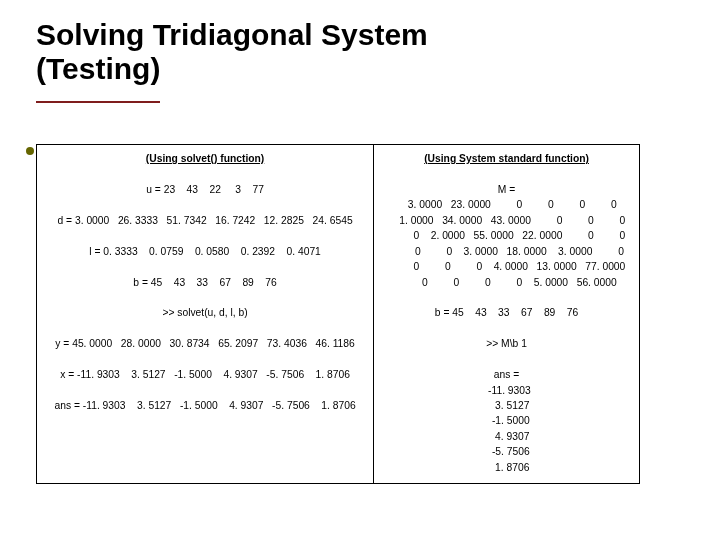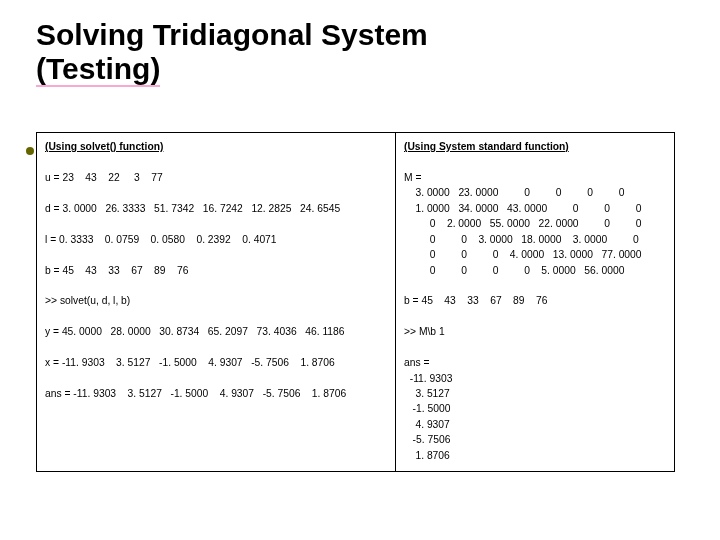--- a/index.html
+++ b/index.html
@@ -5,53 +5,54 @@
   body {
     margin: 0;
     padding: 0;
     width: 720px;
     height: 540px;
     background: #fff;
     font-family: Arial, Helvetica, sans-serif;
     overflow: hidden;
   }
   .slide {
-    width: 720px;
+    width: 640px;
     height: 540px;
     position: relative;
     box-sizing: border-box;
   }
   .title-block {
     position: absolute;
     left: 36px;
     top: 18px;
   }
   .title-main {
     font-size: 30px;
     font-weight: bold;
     color: #000;
     line-height: 1.12;
   }
   .title-underline {
     display: inline-block;
-    border-bottom: 2px solid #f9a8d4;
-    padding-bottom: 0;
+    border-bottom: 2px solid #7f1d1d;
+    padding-bottom: 16px;
     margin-top: -3px;
   }
   .title-sub {
     font-size: 30px;
     font-weight: bold;
     color: #000;
     line-height: 1.12;
   }
   .content-table {
     position: absolute;
     left: 36px;
-    top: 132px;
+    top: 144px;
     border-collapse: collapse;
+    text-align: center;
   }
   .content-table td {
     border: 1px solid #000;
     vertical-align: top;
     padding: 6px 8px 8px 8px;
     font-size: 10.3px;
     font-family: Arial, Helvetica, sans-serif;
     line-height: 1.5;
     color: #000;
     white-space: pre;

